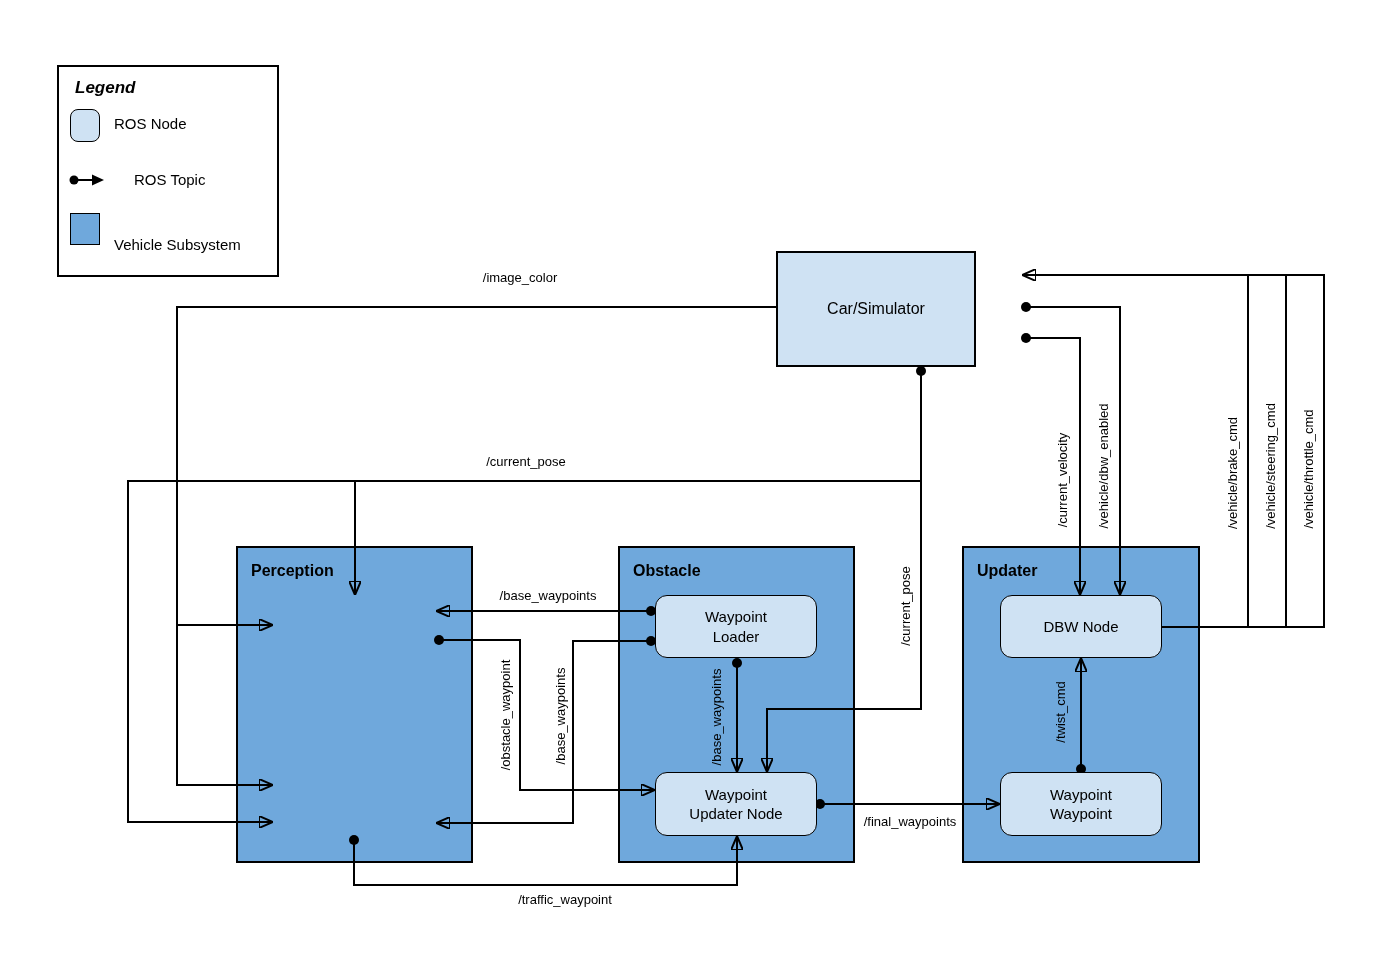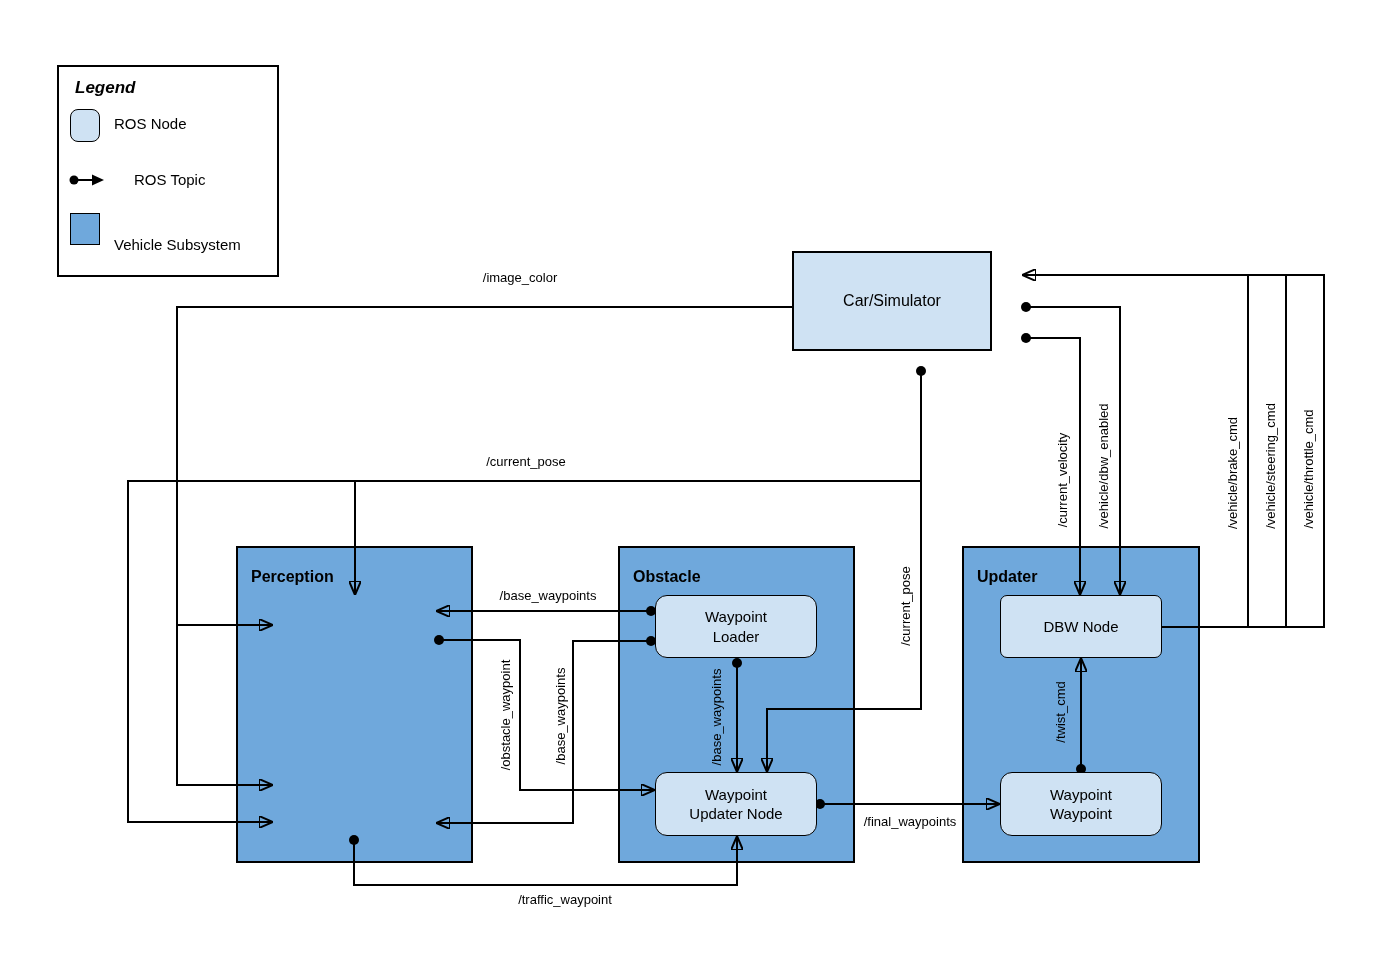--- a/index.html
+++ b/index.html
@@ -12,21 +12,21 @@
   body{font-family:"Liberation Sans","DejaVu Sans",sans-serif;color:#000;}
   #canvas{position:relative;width:1392px;height:959px;background:var(--background);overflow:hidden;}
 
   
   #wires{position:absolute;left:0;top:0;width:1392px;height:959px;z-index:2;pointer-events:none;}
   #wires path{fill:none;stroke:var(--line);stroke-width:2;}
   #wires circle{fill:var(--line);stroke:none;}
 
   
   .subsystem{position:absolute;background:var(--subsystem-fill);border:2px solid var(--line);box-sizing:border-box;z-index:1;}
-  .subsystem-title{font-weight:bold;font-size:16px;padding:20px 0 0 13px;}
+  .subsystem-title{font-weight:bold;font-size:16px;padding:14px 0 0 13px;}
 
   
   .node{position:absolute;background:var(--node-fill);border:1.5px solid var(--line);box-sizing:border-box;
         display:flex;flex-direction:column;align-items:center;justify-content:center;
         text-align:center;font-size:15px;line-height:1.3;z-index:3;}
   .node.rounded{border-radius:12px;}
   .node.rect{border-width:2px;font-size:16px;}
 
   
   .topic-label{position:absolute;font-size:13px;white-space:nowrap;z-index:4;
@@ -104,37 +104,37 @@
 
     <path d="M1026,338 L1080,338 L1080,594" marker-end="url(#arrow)"></path>
     <circle cx="1026" cy="338" r="5"></circle>
 
     <path d="M1162,627 L1325,627"></path>
     <path d="M1248,627 L1248,275"></path>
     <path d="M1286,627 L1286,275"></path>
     <path d="M1324,627 L1324,275 L1023,275" marker-end="url(#arrow)"></path>
   </svg>
 
-  <div class="node rect" style="left:792px;top:251px;width:200px;height:100px;">
+  <div class="node rect" style="left:776px;top:251px;width:200px;height:116px;">
     <span>Car/Simulator</span>
   </div>
 
 
 
   <div class="node rounded" style="left:655px;top:595px;width:162px;height:63px;">
     <span>Waypoint</span>
     <span>Loader</span>
   </div>
 
   <div class="node rounded" style="left:655px;top:772px;width:162px;height:64px;">
     <span>Waypoint</span>
     <span>Updater Node</span>
   </div>
 
-  <div class="node rounded" style="left:1000px;top:595px;width:162px;height:63px;border-radius:7px;">
+  <div class="node rounded" style="left:1000px;top:595px;width:162px;height:63px;">
     <span>DBW Node</span>
   </div>
 
   <div class="node rounded" style="left:1000px;top:772px;width:162px;height:64px;">
     <span>Waypoint</span>
     <span>Waypoint</span>
   </div>
 
   <div class="topic-label" style="left:520px;top:277px;">/image_color</div>
   <div class="topic-label" style="left:526px;top:461px;">/current_pose</div>

